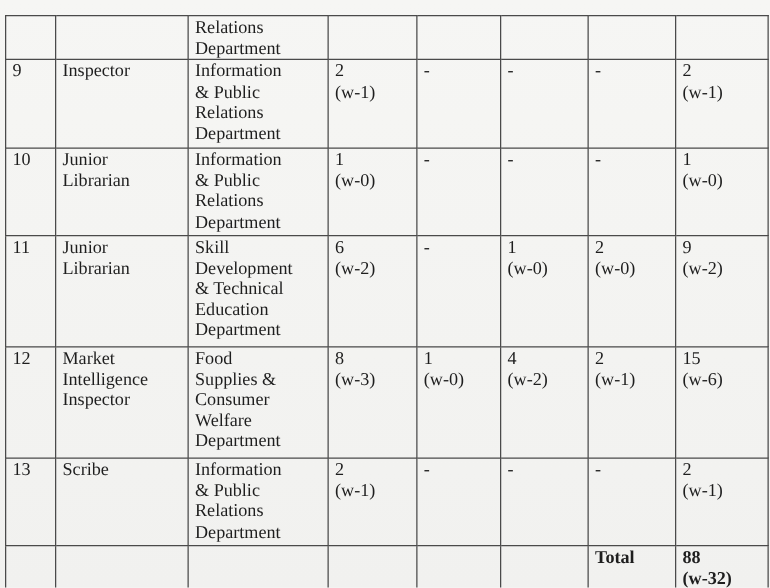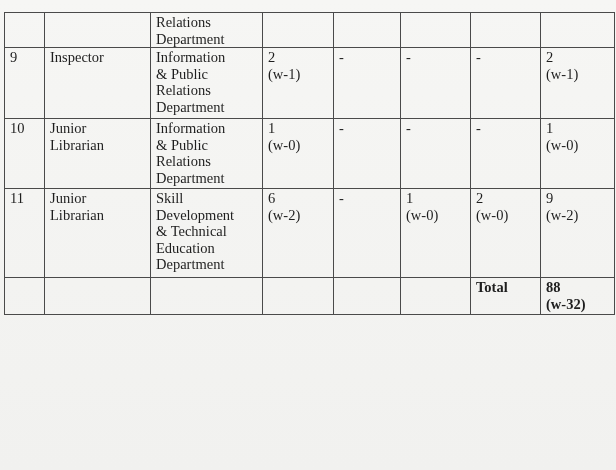--- a/index.html
+++ b/index.html
@@ -132,21 +132,57 @@
 (w-2)</td>
         <td>-</td>
         <td>1
 (w-0)</td>
         <td>2
 (w-0)</td>
         <td>9
 (w-2)</td>
       </tr>
 
+      <tr class="r12">
+        <td class="cell-sl">12</td>
+        <td>Market
+Intelligence
+Inspector</td>
+        <td>Food
+Supplies &amp;
+Consumer
+Welfare
+Department</td>
+        <td>8
+(w-3)</td>
+        <td>1
+(w-0)</td>
+        <td>4
+(w-2)</td>
+        <td>2
+(w-1)</td>
+        <td>15
+(w-6)</td>
+      </tr>
 
+      <tr class="r13">
+        <td class="cell-sl">13</td>
+        <td>Scribe</td>
+        <td>Information
+&amp; Public
+Relations
+Department</td>
+        <td>2
+(w-1)</td>
+        <td>-</td>
+        <td>-</td>
+        <td>-</td>
+        <td>2
+(w-1)</td>
+      </tr>
 
       <tr class="r-total">
         <td></td>
         <td></td>
         <td></td>
         <td></td>
         <td></td>
         <td></td>
         <td class="bold cell-total-label">Total</td>
         <td class="bold">88

